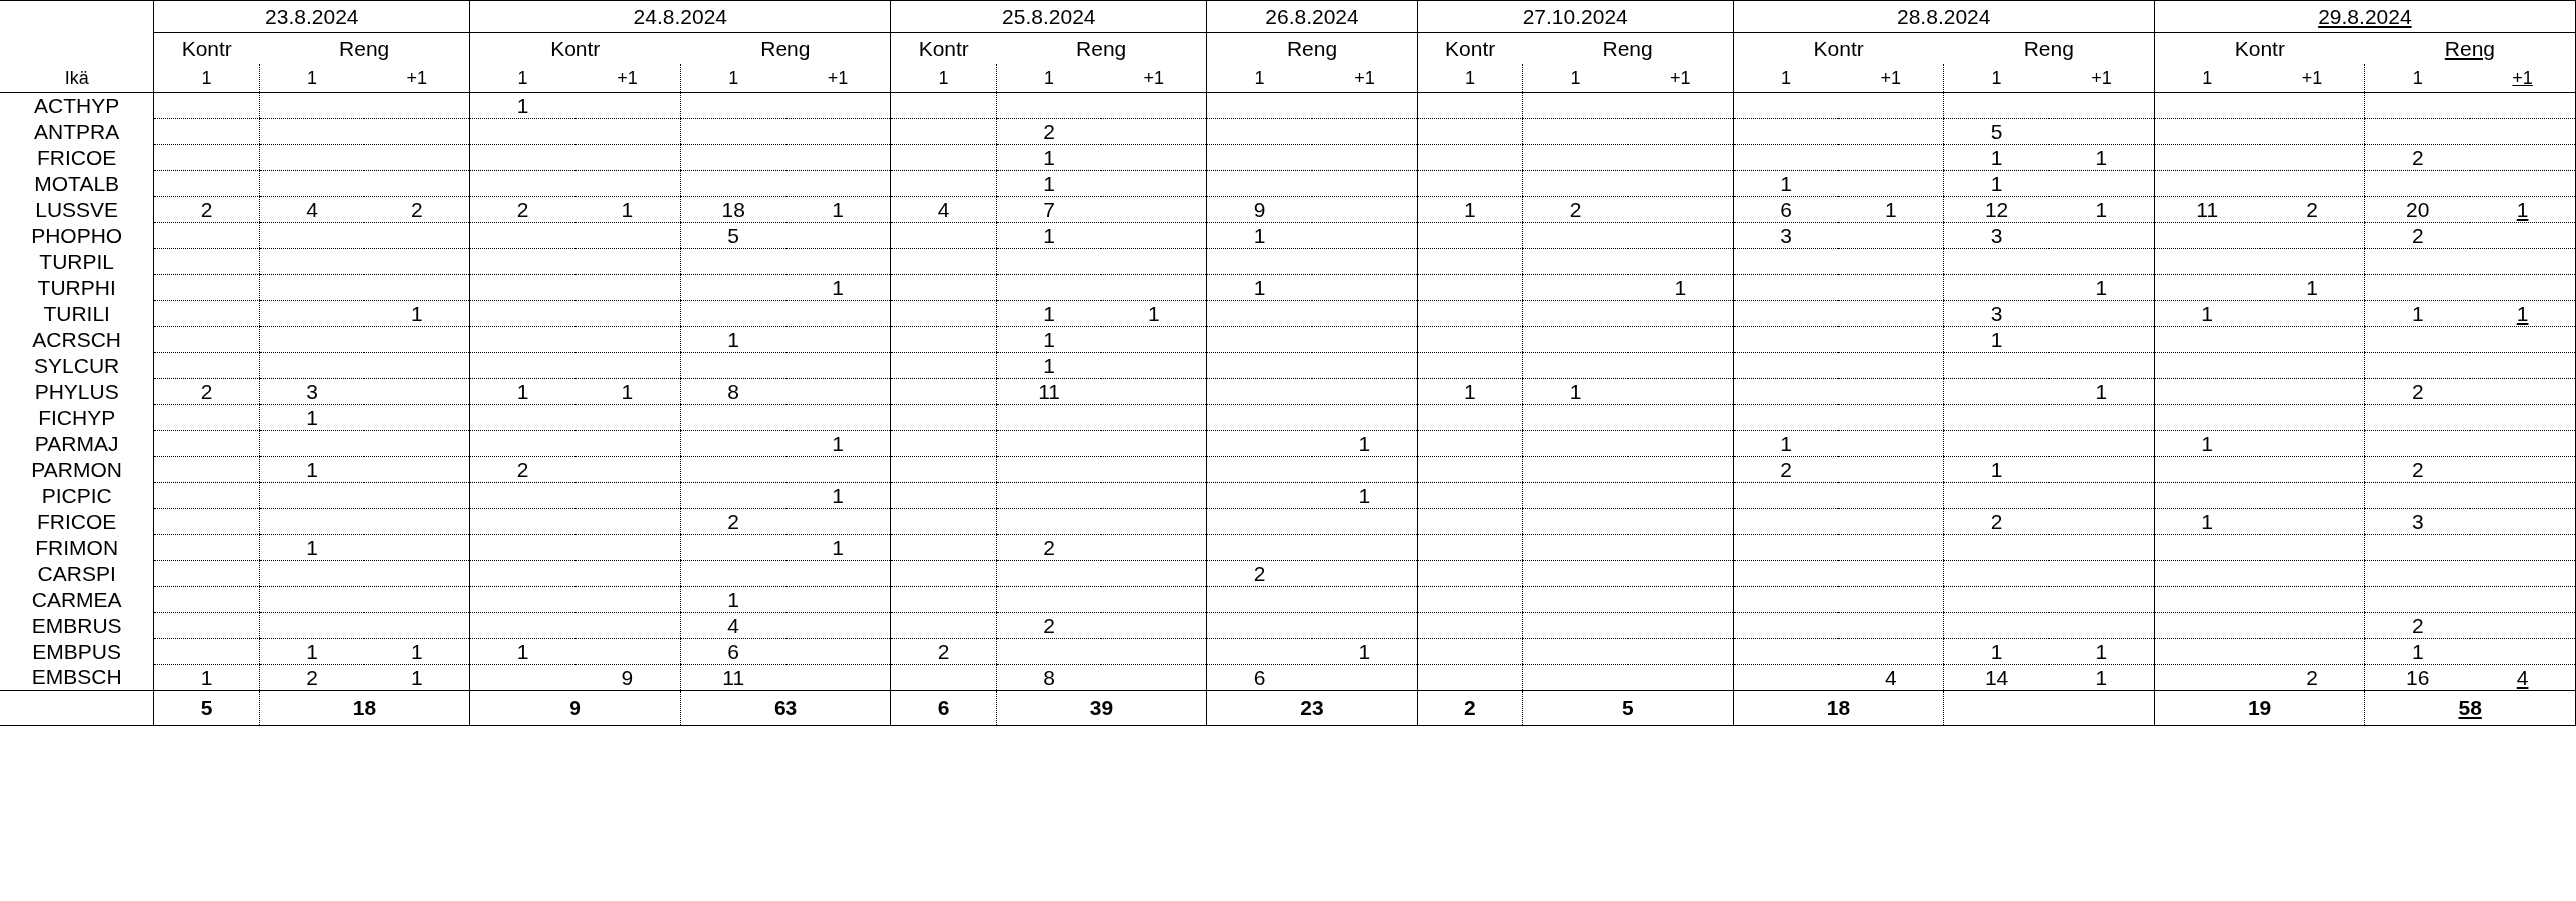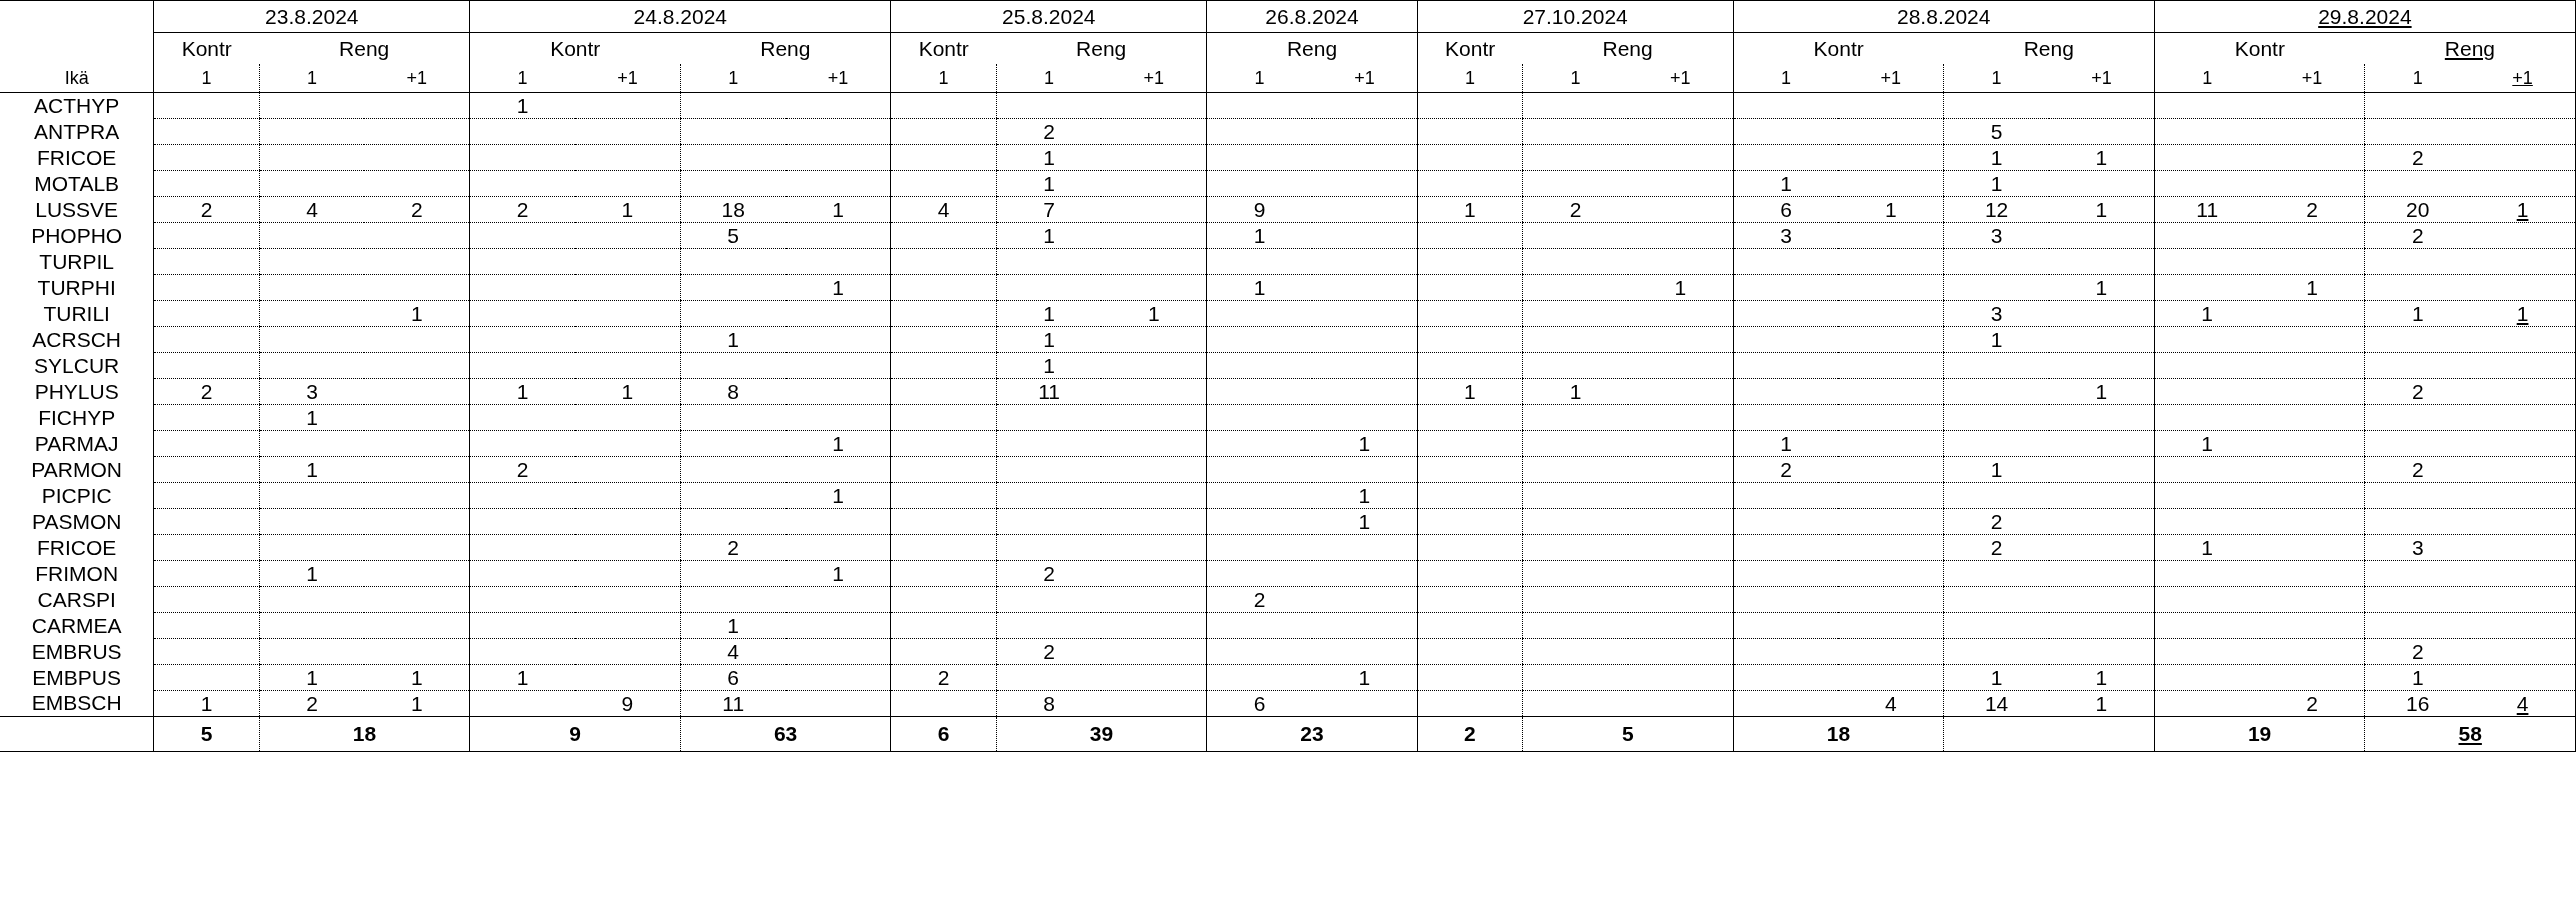--- a/index.html
+++ b/index.html
@@ -522,46 +522,20 @@
           <td class="dotB thickL"></td>
           <td class="dotB"></td>
           <td class="dotB dotL"></td>
           <td class="dotB"></td>
           <td class="dotB thickL"></td>
           <td class="dotB"></td>
           <td class="dotB dotL"></td>
           <td class="dotB thickR"></td>
         </tr>
         <tr class="data-row">
-          <td class="species">PASMON</td>
-          <td class="dotB thickL"></td>
-          <td class="dotB dotL"></td>
-          <td class="dotB"></td>
-          <td class="dotB thickL"></td>
-          <td class="dotB"></td>
-          <td class="dotB dotL"></td>
-          <td class="dotB"></td>
-          <td class="dotB thickL"></td>
-          <td class="dotB dotL"></td>
-          <td class="dotB"></td>
-          <td class="dotB thickL"></td>
-          <td class="dotB">1</td>
-          <td class="dotB thickL"></td>
-          <td class="dotB dotL"></td>
-          <td class="dotB"></td>
-          <td class="dotB thickL"></td>
-          <td class="dotB"></td>
-          <td class="dotB dotL">2</td>
-          <td class="dotB"></td>
-          <td class="dotB thickL"></td>
-          <td class="dotB"></td>
-          <td class="dotB dotL"></td>
-          <td class="dotB thickR"></td>
-        </tr>
-        <tr class="data-row">
           <td class="species">FRICOE</td>
           <td class="dotB thickL"></td>
           <td class="dotB dotL"></td>
           <td class="dotB"></td>
           <td class="dotB thickL"></td>
           <td class="dotB"></td>
           <td class="dotB dotL">2</td>
           <td class="dotB"></td>
           <td class="dotB thickL"></td>
           <td class="dotB dotL"></td>

